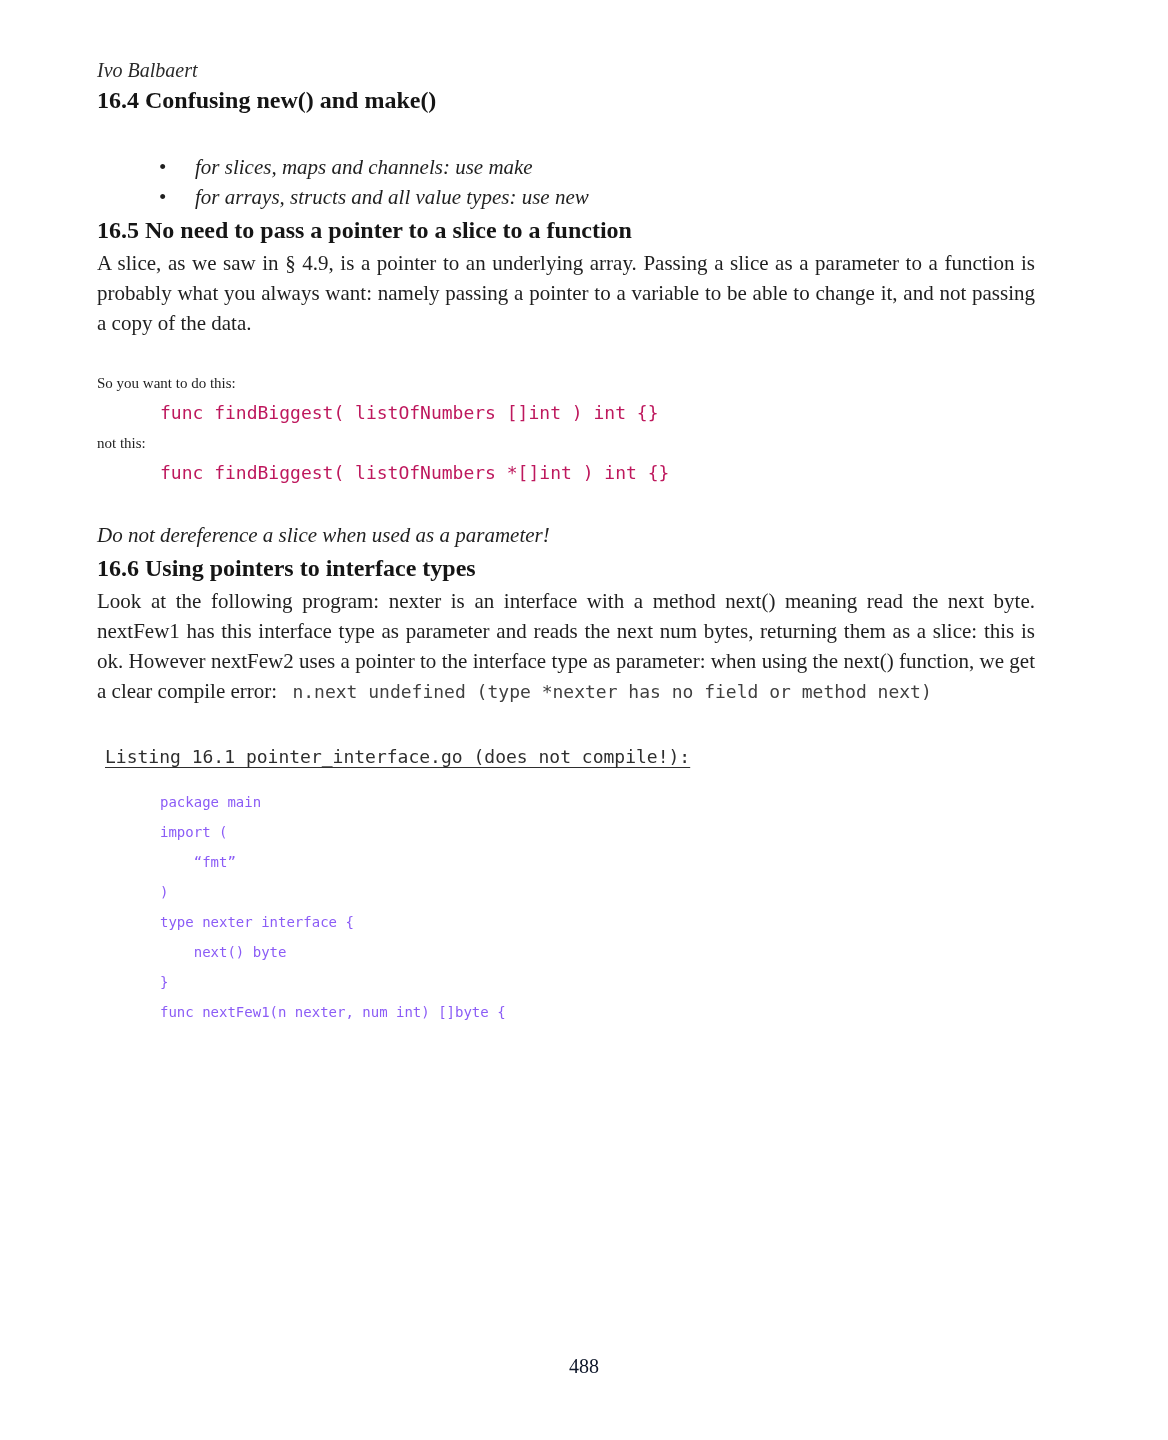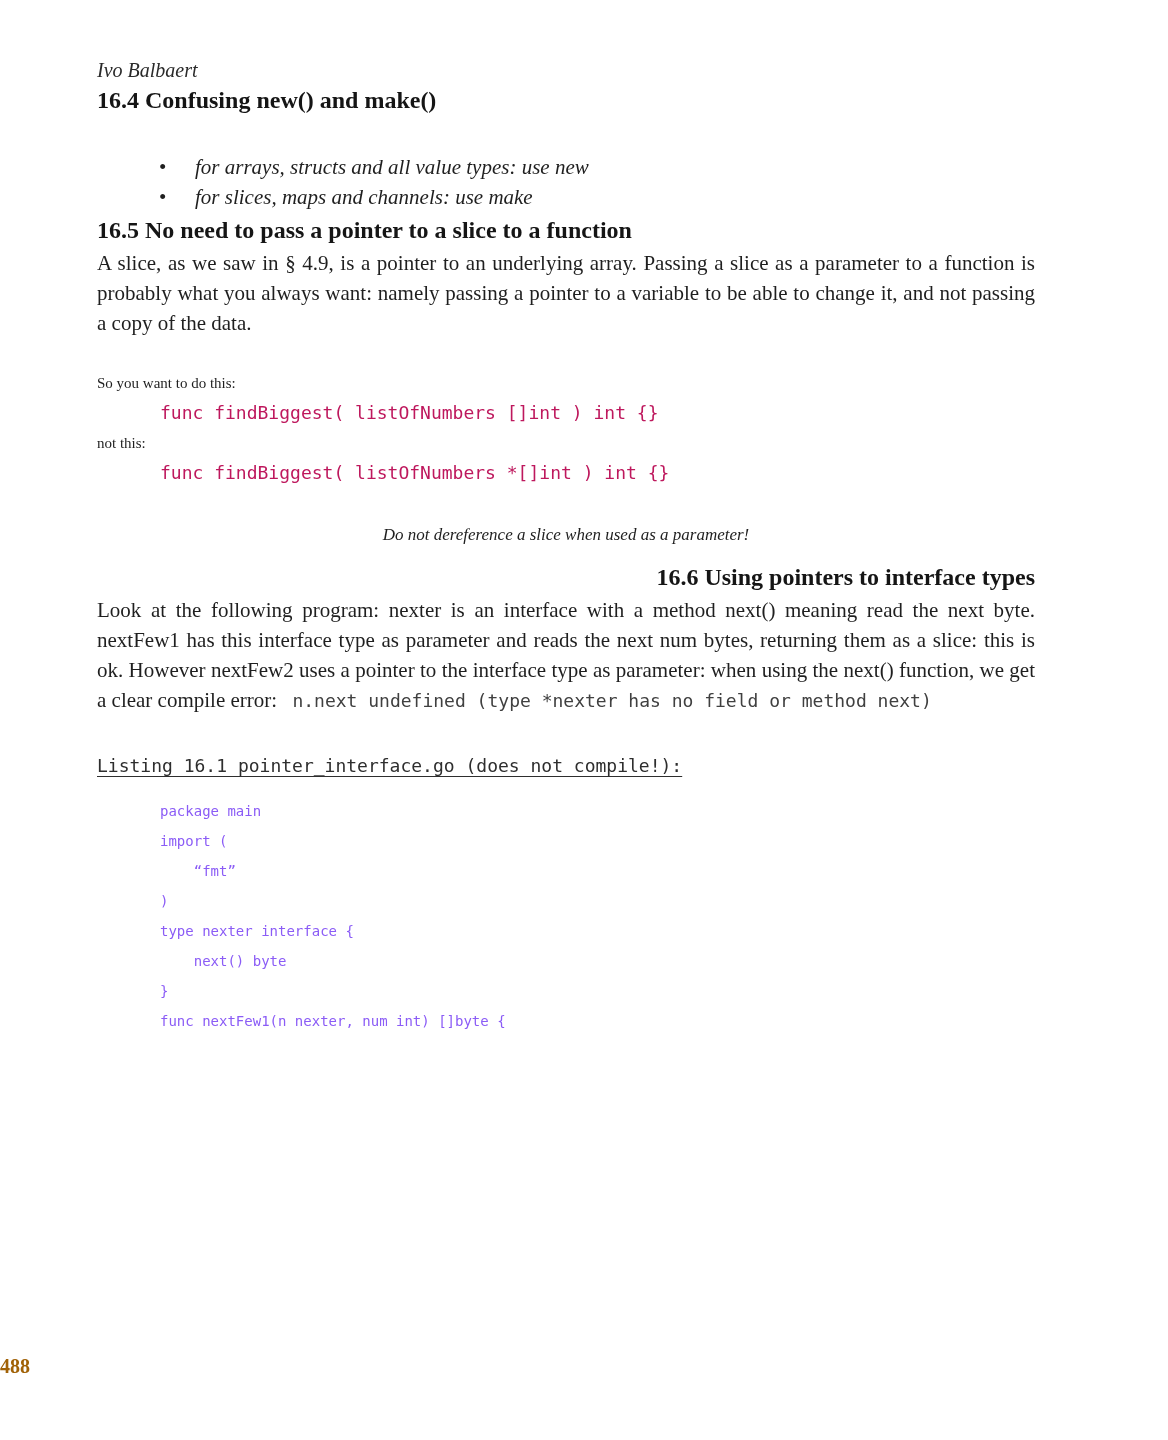--- a/index.html
+++ b/index.html
@@ -23,21 +23,21 @@
   h1.section-heading {
     font-family: "Liberation Serif", serif;
     font-weight: bold;
     color: #151515;
     font-size: 24px;
     line-height: 36px;
     margin: 0;
   }
   .h-164 { margin-top: 54px; }
   .h-165 { margin-top: 28px; }
-  .h-166 { margin-top: 30px; text-align: right; }
+  .h-166 { margin-top: 30px; }
   p.body-text {
     font-size: 21px;
     line-height: 30px;
     text-align: justify;
     margin: 0;
   }
   .p-164 { margin-top: 32px; }
   .p-165 { margin-top: 28px; }
   .p-166 { margin-top: 27px; }
   ul.bullet-list {
@@ -69,71 +69,70 @@
   .code-line {
     font-family: "DejaVu Sans Mono", monospace;
     font-size: 18px;
     line-height: 30px;
     color: #be185d;
     margin: 0 0 0 63px;
     white-space: pre;
   }
   .note-italic {
     font-style: italic;
-    font-size: 17px;
+    font-size: 21px;
     line-height: 30px;
-    margin: 32px 0 9px 0;
-    text-align: center;
+    margin: 32px 0 0 0;
   }
   .inline-code {
     font-family: "DejaVu Sans Mono", monospace;
     font-size: 18px;
     color: #404040;
     margin-left: 10px;
   }
   .listing-caption {
     font-family: "DejaVu Sans Mono", monospace;
     font-size: 18px;
     line-height: 30px;
     color: #2e2e2e;
     text-decoration: underline;
     text-underline-offset: 4px;
-    margin: 35px 0 0 0;
+    margin: 35px 0 0 8px;
   }
   .code-block {
     font-family: "DejaVu Sans Mono", monospace;
     font-size: 14px;
     line-height: 30px;
     color: #8b5cf6;
     white-space: pre;
     margin: 15px 0 0 63px;
   }
   .page-number {
     position: absolute;
     bottom: 62px;
     left: 0;
     width: 100%;
+    text-align: center;
     font-size: 20px;
-    color: #a16207;
-    font-weight: bold;
+    color: #0f172a;
   }
 </style>
 </head>
 <body>
 
 <div class="page">
 
   <div class="running-header">Ivo Balbaert</div>
 
   <h1 class="section-heading h-164">16.4 Confusing new() and make()</h1>
 
 
   <ul class="bullet-list">
+    <li>for slices, maps and channels: use make</li>
     <li>for arrays, structs and all value types: use new</li>
-    <li>for slices, maps and channels: use make</li>
   </ul>
 
   <h1 class="section-heading h-165">16.5 No need to pass a pointer to a slice to a function</h1>
 
   <p class="body-text p-165">A slice, as we saw in § 4.9, is a pointer to an underlying array. Passing a slice as a parameter to a function is probably what you always want: namely passing a pointer to a variable to be able to change it, and not passing a copy of the data.</p>
 
   <p class="lead-in">So you want to do this:</p>
 
   <div class="code-line">func findBiggest( listOfNumbers []int ) int {}</div>
 

